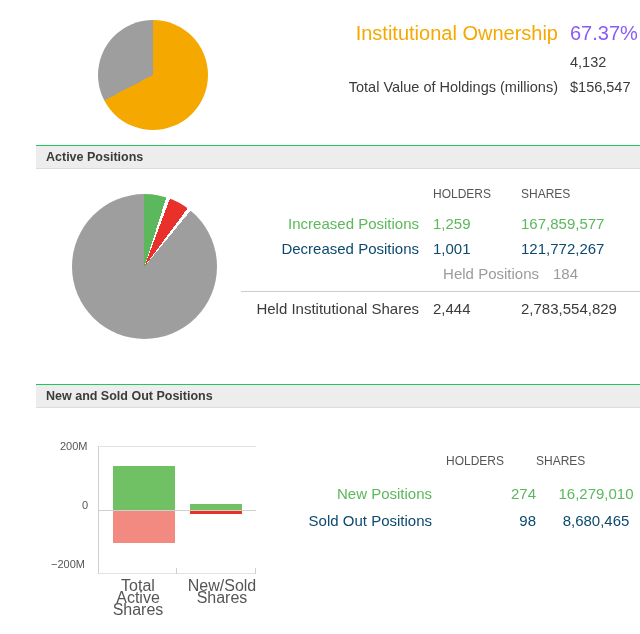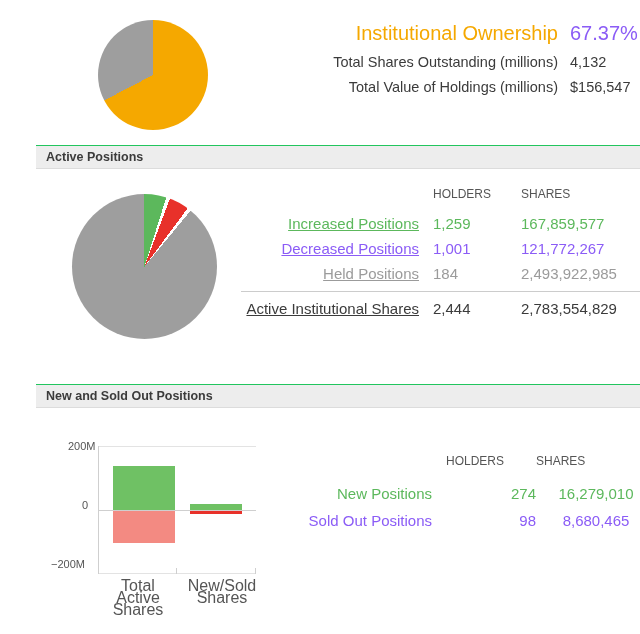--- a/index.html
+++ b/index.html
@@ -57,34 +57,34 @@
         #e8312a 20.5deg 36.5deg,
         #ffffff 36.5deg 39.5deg,
         #9e9e9e 39.5deg 360deg);
   }
   .tbl2 { position: absolute; left: 205px; top: 18px; width: 400px; }
   .t2head { display: flex; font-size: 12px; color: #555; padding-bottom: 10px; }
   .t2head .h-sp { flex: 1; }
   .t2head .h-hold { width: 88px; text-align: left; }
   .t2head .h-sh { width: 120px; text-align: left; }
   .t2row { display: flex; align-items: baseline; font-size: 15px; padding: 4px 0; }
-  .t2row .c-lbl { flex: 1; text-align: right; padding-right: 14px; text-decoration: underline; }
+  .t2row .c-lbl { flex: 1; text-align: right; padding-right: 14px; }
   .t2row .c-hold { width: 88px; text-align: left; }
   .t2row .c-sh { width: 120px; text-align: left; }
   .green { color: #5cb85c; }
-  .red { color: #8b5cf6; }
+  .red { color: #0c4a6e; }
   .grey { color: #9b9b9b; }
   .dark { color: #3b3b3b; }
   .t2total { border-top: 1px solid #cccccc; margin-top: 5px; padding-top: 8px; }
 
   
   .sec3 { position: relative; height: 210px; }
   .chart3 { position: absolute; left: 10px; top: 32px; width: 215px; height: 160px; }
   .axis-lbl { position: absolute; font-size: 11px; color: #555; }
-  .ax-200 { left: 22px; top: 0px; }
+  .ax-200 { left: 14px; top: 0px; }
   .ax-0 { left: 36px; top: 59px; }
   .ax-neg { left: 5px; top: 118px; }
   .plot { position: absolute; left: 52px; top: 6px; width: 158px; height: 128px; }
   .zero-line { position: absolute; left: 0; top: 64px; width: 158px; height: 1px; background: #cfcfcf; }
   .top-line { position: absolute; left: 0; top: 0px; width: 158px; height: 1px; background: #e3e3e3; }
   .bot-line { position: absolute; left: 0; top: 127px; width: 158px; height: 1px; background: #e3e3e3; }
   .bar { position: absolute; }
   .bar-a-pos { left: 15px; top: 20px; width: 62px; height: 44px; background: #6fc164; }
   .bar-a-neg { left: 15px; top: 65px; width: 62px; height: 32px; background: #f38a82; }
   .bar-b-pos { left: 92px; top: 58px; width: 52px; height: 6px; background: #6fc164; }
@@ -115,21 +115,20 @@
   <div class="sec1">
     <div class="pie-wrap">
       <div class="pie1"></div>
     </div>
     <div class="stats">
       <div class="row1">
         <div class="lbl big-lbl">Institutional Ownership</div>
         <div class="val big-val">67.37%</div>
       </div>
       <div class="row1">
-        <div class="lbl sm-lbl">Total Shares Outstanding (millions)</div>
         <div class="val sm-val">4,132</div>
       </div>
       <div class="row1">
         <div class="lbl sm-lbl">Total Value of Holdings (millions)</div>
         <div class="val sm-val">$156,547</div>
       </div>
     </div>
   </div>
 
   <div class="banner">Active Positions</div>
@@ -150,24 +149,23 @@
         <div class="c-sh green">167,859,577</div>
       </div>
       <div class="t2row">
         <div class="c-lbl red">Decreased Positions</div>
         <div class="c-hold red">1,001</div>
         <div class="c-sh red">121,772,267</div>
       </div>
       <div class="t2row">
         <div class="c-lbl grey">Held Positions</div>
         <div class="c-hold grey">184</div>
-        <div class="c-sh grey">2,493,922,985</div>
       </div>
       <div class="t2row t2total">
-        <div class="c-lbl dark">Active Institutional Shares</div>
+        <div class="c-lbl dark">Held Institutional Shares</div>
         <div class="c-hold dark">2,444</div>
         <div class="c-sh dark">2,783,554,829</div>
       </div>
     </div>
   </div>
 
   <div class="banner">New and Sold Out Positions</div>
 
   <div class="sec3">
     <div class="chart3">

